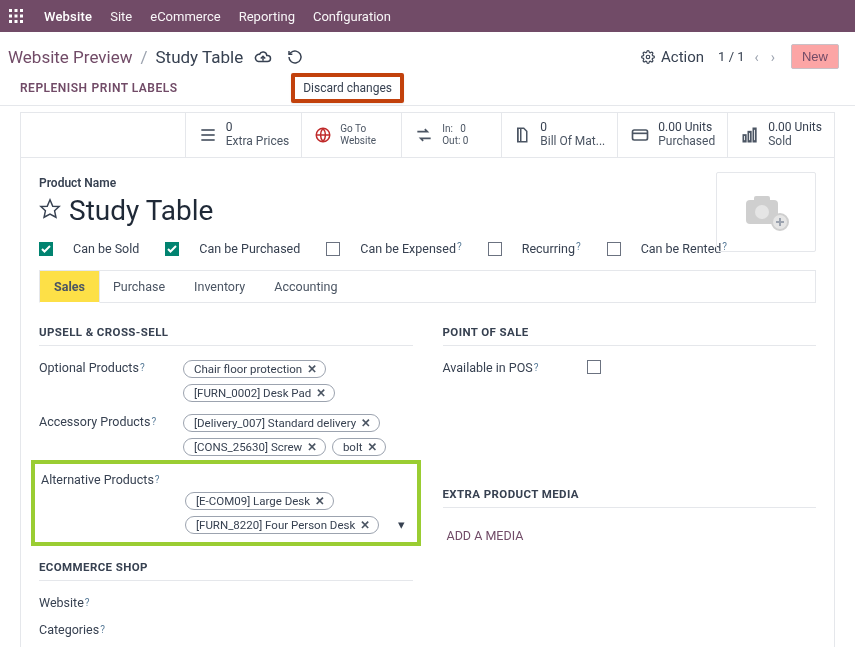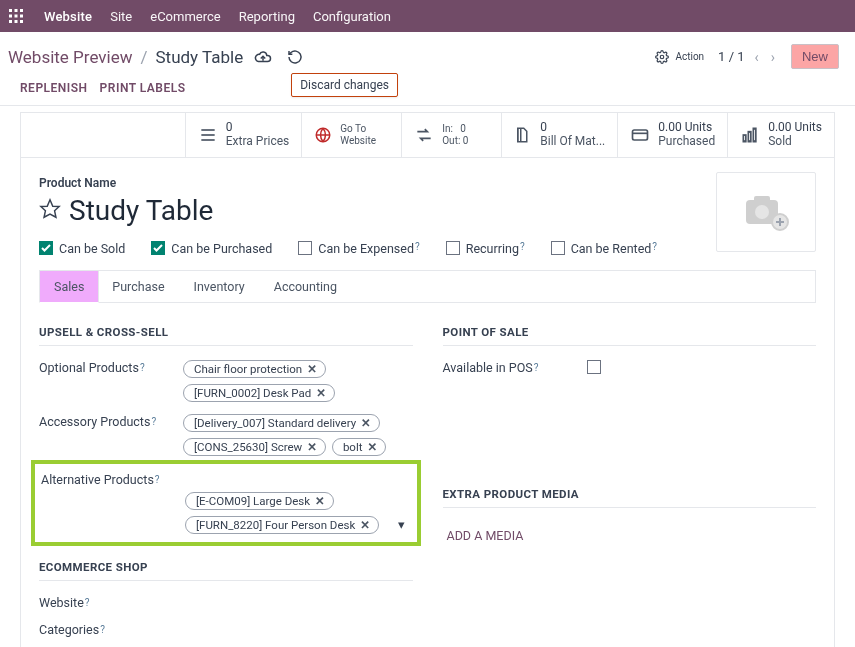--- a/index.html
+++ b/index.html
@@ -38,36 +38,36 @@
     color: #6b7280;
   }
   .breadcrumb { display: flex; align-items: center; gap: 8px; font-size: 17px; }
   .breadcrumb .bc-link { color: #714B67; cursor: pointer; }
   .breadcrumb .bc-sep { color: #9ca3af; }
   .breadcrumb .bc-current { color: #374151; }
   .bc-actions { display:flex; gap: 8px; align-items:center; position:relative; }
   .bc-icon-btn { width: 24px; height: 24px; display:flex; align-items:center; justify-content:center; cursor:pointer; color:#374151; }
   .tooltip-box {
     position:absolute; top: 28px; left: 40px;
-    background:#fff; border:1px solid #c2410c; border-radius:2px;
+    background:#fff; border:4px solid #c2410c; border-radius:2px;
     padding:4px 8px; font-size:12px; color:#374151; white-space:nowrap;
     box-shadow:0 1px 2px rgba(0,0,0,.08);
   }
   .right-actions{ display:flex; align-items:center; gap:14px; color:#374151; }
-  .gear-area{ display:flex; align-items:center; gap:6px; cursor:pointer; font-size:10px; }
+  .gear-area{ display:flex; align-items:center; gap:6px; cursor:pointer; font-size:15px; }
   .pager-area{ display:flex; align-items:center; gap:8px; font-size:13px; }
   .pager-btn { color:#9ca3af; cursor:default; padding:0 2px; font-size:14px; }
   .new-btn {
     border:1px solid #c9c0c6; background:#fca5a5; color:#714B67;
     padding:4px 10px; border-radius:2px; cursor:pointer; font-size:13px;
   }
 
   
   .action-links {
-    display:flex; gap:12px; padding: 4px 20px 10px 20px;
+    display:flex; gap:4px; padding: 4px 20px 10px 20px;
     font-size:12px; letter-spacing:.5px; color:#714B67; font-weight:600;
     border-bottom: 1px solid #e5e7eb;
   }
   .action-links span { cursor:pointer; }
 
   
   .card-wrap { margin: 6px 20px 0 20px; border:1px solid #e5e7eb; }
   .stats {
     display:flex; border-bottom:1px solid #e5e7eb;
   }
@@ -90,36 +90,36 @@
   .prod-title { font-size:28px; color:#1f2937; }
 
   .image-box {
     position:absolute; right:18px; top:14px;
     width:100px; height:80px; border:1px solid #e5e7eb; border-radius:2px;
     display:flex; align-items:center; justify-content:center; color:#9ca3af;
     cursor:pointer;
   }
 
   .checks { display:flex; gap:26px; flex-wrap:wrap; margin-bottom:14px; font-size:12.5px; }
-  .chk { display:flex; align-items:flex-start; gap:6px; cursor:pointer; }
+  .chk { display:flex; align-items:flex-end; gap:20px; cursor:pointer; }
   .chk-box { width:14px; height:14px; border:1px solid #6b7280; display:flex; align-items:center; justify-content:center; background:#fff; }
   .chk-box.checked { background:#018370; border-color:#018370; }
   .chk-box.checked svg { display:block; }
   .chk-box svg { display:none; }
   .help-q { color:#5a7d9a; font-size:10px; vertical-align: top; margin-left:1px; cursor:help; }
 
   
   .tabs {
     display:flex; border:1px solid #e5e7eb; margin-bottom:22px;
   }
   .tab {
     padding:8px 14px; font-size:12.5px; color:#4b5563; cursor:pointer;
     border-right:1px solid transparent;
   }
-  .tab.active { border:1px solid #e5e7eb; border-bottom-color:#fff; margin:-1px; margin-bottom:-1px; background:#f0abfc; }
+  .tab.active { border:1px solid #e5e7eb; border-bottom-color:#fff; margin:-1px; margin-bottom:-1px; background:#fde047;font-weight:bold; }
 
   
   .cols { display:flex; gap:30px; }
   .col { flex:1; min-width:0; }
   .sec-head {
     font-size:11.5px; letter-spacing:.4px; font-weight:700; color:#374151;
     border-bottom:1px solid #e5e7eb; padding-bottom:6px; margin-bottom:14px;
   }
   .field-row { display:flex; gap:14px; margin-bottom:12px; align-items:flex-start; }
   .field-label { width:130px; font-size:12.5px; color:#374151; flex-shrink:0; display:flex; align-items:center; }

